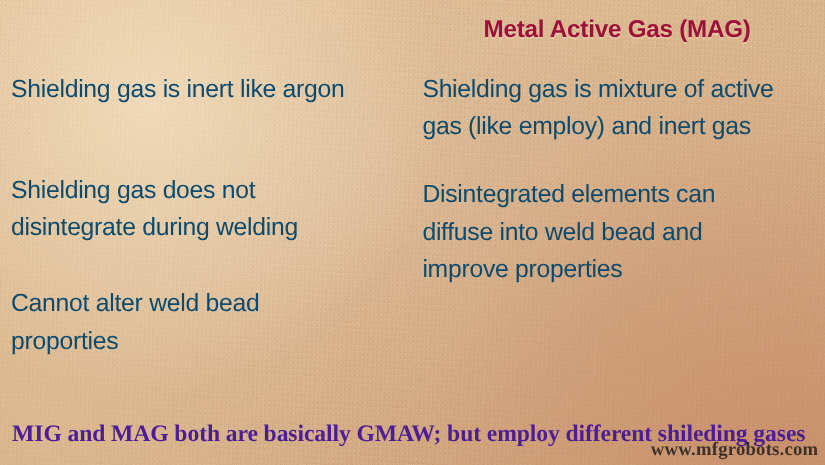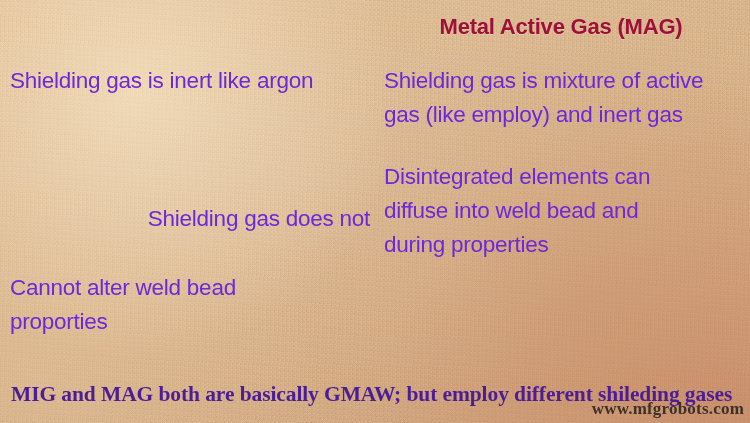--- a/index.html
+++ b/index.html
@@ -96,31 +96,31 @@
     position: absolute;
     top: 64px;
   }
   #column-mig { left: 10px;  width: 360px; }
   #column-mag { left: 384px; width: 358px; }
 
   .cell {
     font-family: "Liberation Sans", sans-serif;
     font-size: 22.5px;
     line-height: 34px;
-    color: #6d28d9;
+    color: #0c4a6e;
     letter-spacing: -0.25px;
   }
   .cell p {
     margin: 0;
     white-space: nowrap;
   }
 
   
   #column-mig .cell.row-0 { margin-top: 0px; }
-  #column-mig .cell.row-1 { margin-top: 104px; text-align: right; }
+  #column-mig .cell.row-1 { margin-top: 58px; }
   #column-mig .cell.row-2 { margin-top: 35px; }
 
   #column-mag .cell.row-0 { margin-top: 0px; }
   #column-mag .cell.row-1 { margin-top: 35px; }
   #column-mag .cell.row-2 { margin-top: 28px; }
 
   
   .fleck {
     display: inline-block;
     width: 2px;
@@ -176,41 +176,42 @@
     <div class="heading" id="heading-mag">Metal Active Gas (MAG)</div>
 
     <div class="column" id="column-mig">
 
       <div class="cell row-0">
         <p>Shielding gas is inert like argon</p>
       </div>
 
       <div class="cell row-1">
         <p>Shielding gas does not</p>
+        <p>disintegrate during welding</p>
       </div>
 
       <div class="cell row-2">
         <p>Cannot alter weld bead</p>
         <p>proporties</p>
       </div>
 
     </div>
 
     <div class="column" id="column-mag">
 
       <div class="cell row-0">
         <p>Shielding gas is mixture of active</p>
         <p>gas (like employ) and inert gas</p>
       </div>
 
 
       <div class="cell row-2">
         <p>Disintegrated elements can</p>
         <p>diffuse into weld bead and</p>
-        <p>during properties</p>
+        <p>improve properties</p>
       </div>
 
     </div>
 
     <div id="footnote">MIG and MAG both are basically GMAW; but employ different shileding gases</div>
 
     <div id="watermark">www.mfgrobots.com</div>
 
   </div>
 </div>

